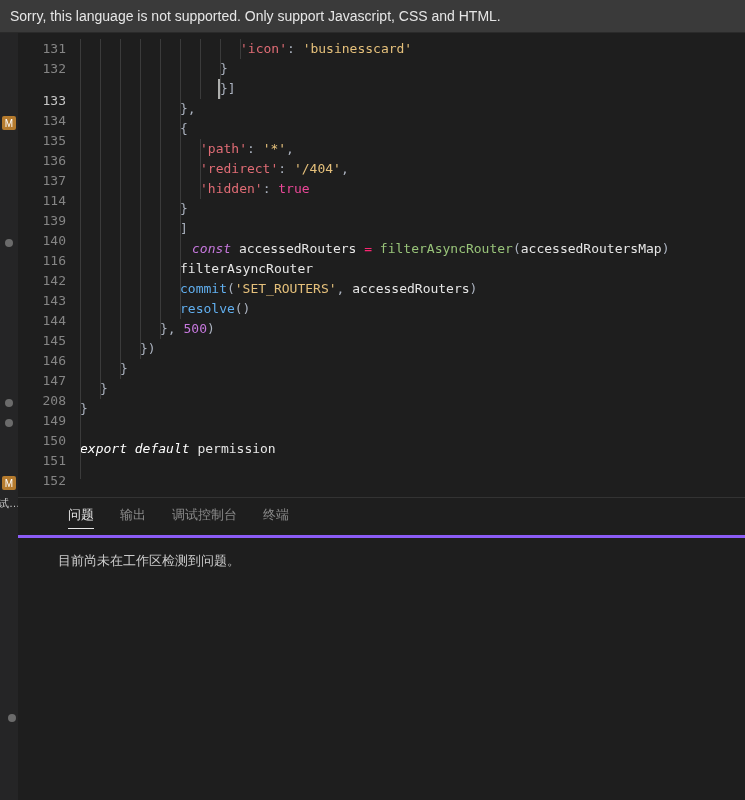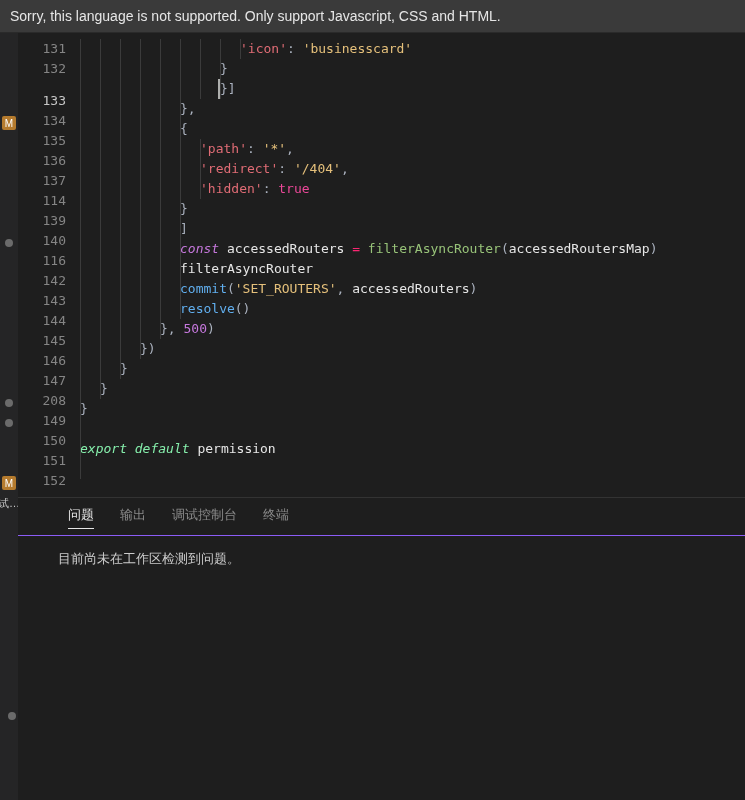--- a/index.html
+++ b/index.html
@@ -83,22 +83,22 @@
   .indent-guide {
     position: absolute;
     top: 0; bottom: 0;
     width: 1px;
     background: #3b3b3b;
   }
 
   
   .s-key { color: #e06c75; }       
   .s-str { color: #e5c07b; }       
-  .s-kw  { color: #c678dd; font-style: italic; } 
-  .s-kw2 { color: #86efac; font-style: italic; } 
+  .s-kw  { color: #c678dd; font-style: italic; padding-left: 12px; } 
+  .s-kw2 { color: #ffffff; font-style: italic; } 
   .s-id  { color: #e6e6e6; }
   .s-fn  { color: #98c379; }       
   .s-fn2 { color: #61afef; }       
   .s-bool{ color: #ec4899; margin-top: 17px; }
   .s-num { color: #c678dd; }
   .s-punc{ color: #abb2bf; }
   .s-op  { color: #f92672; }
   .s-callarg { color: #e5c07b; }
 
   .panel {
@@ -107,21 +107,21 @@
     border-top: 1px solid #333;
     display: flex; flex-direction: column;
     font-family: -apple-system, "Segoe UI", sans-serif;
   }
   .tabs {
     display: flex;
     gap: 26px;
     padding: 8px 20px 6px 50px;
     font-size: 13px;
     color: #8a8a8a;
-    border-bottom: 1px solid #8b5cf6;
+    border-bottom: 3px solid #8b5cf6;
   }
   .tabs .tab { cursor: pointer; padding-bottom: 4px; }
   .tabs .tab.active { color: #e6e6e6; border-bottom: 1px solid #e6e6e6; }
   .panel-body {
     padding: 14px 20px 14px 40px;
     color: #cccccc;
     font-size: 13px;
   }
 
   .scrollbar-v {

